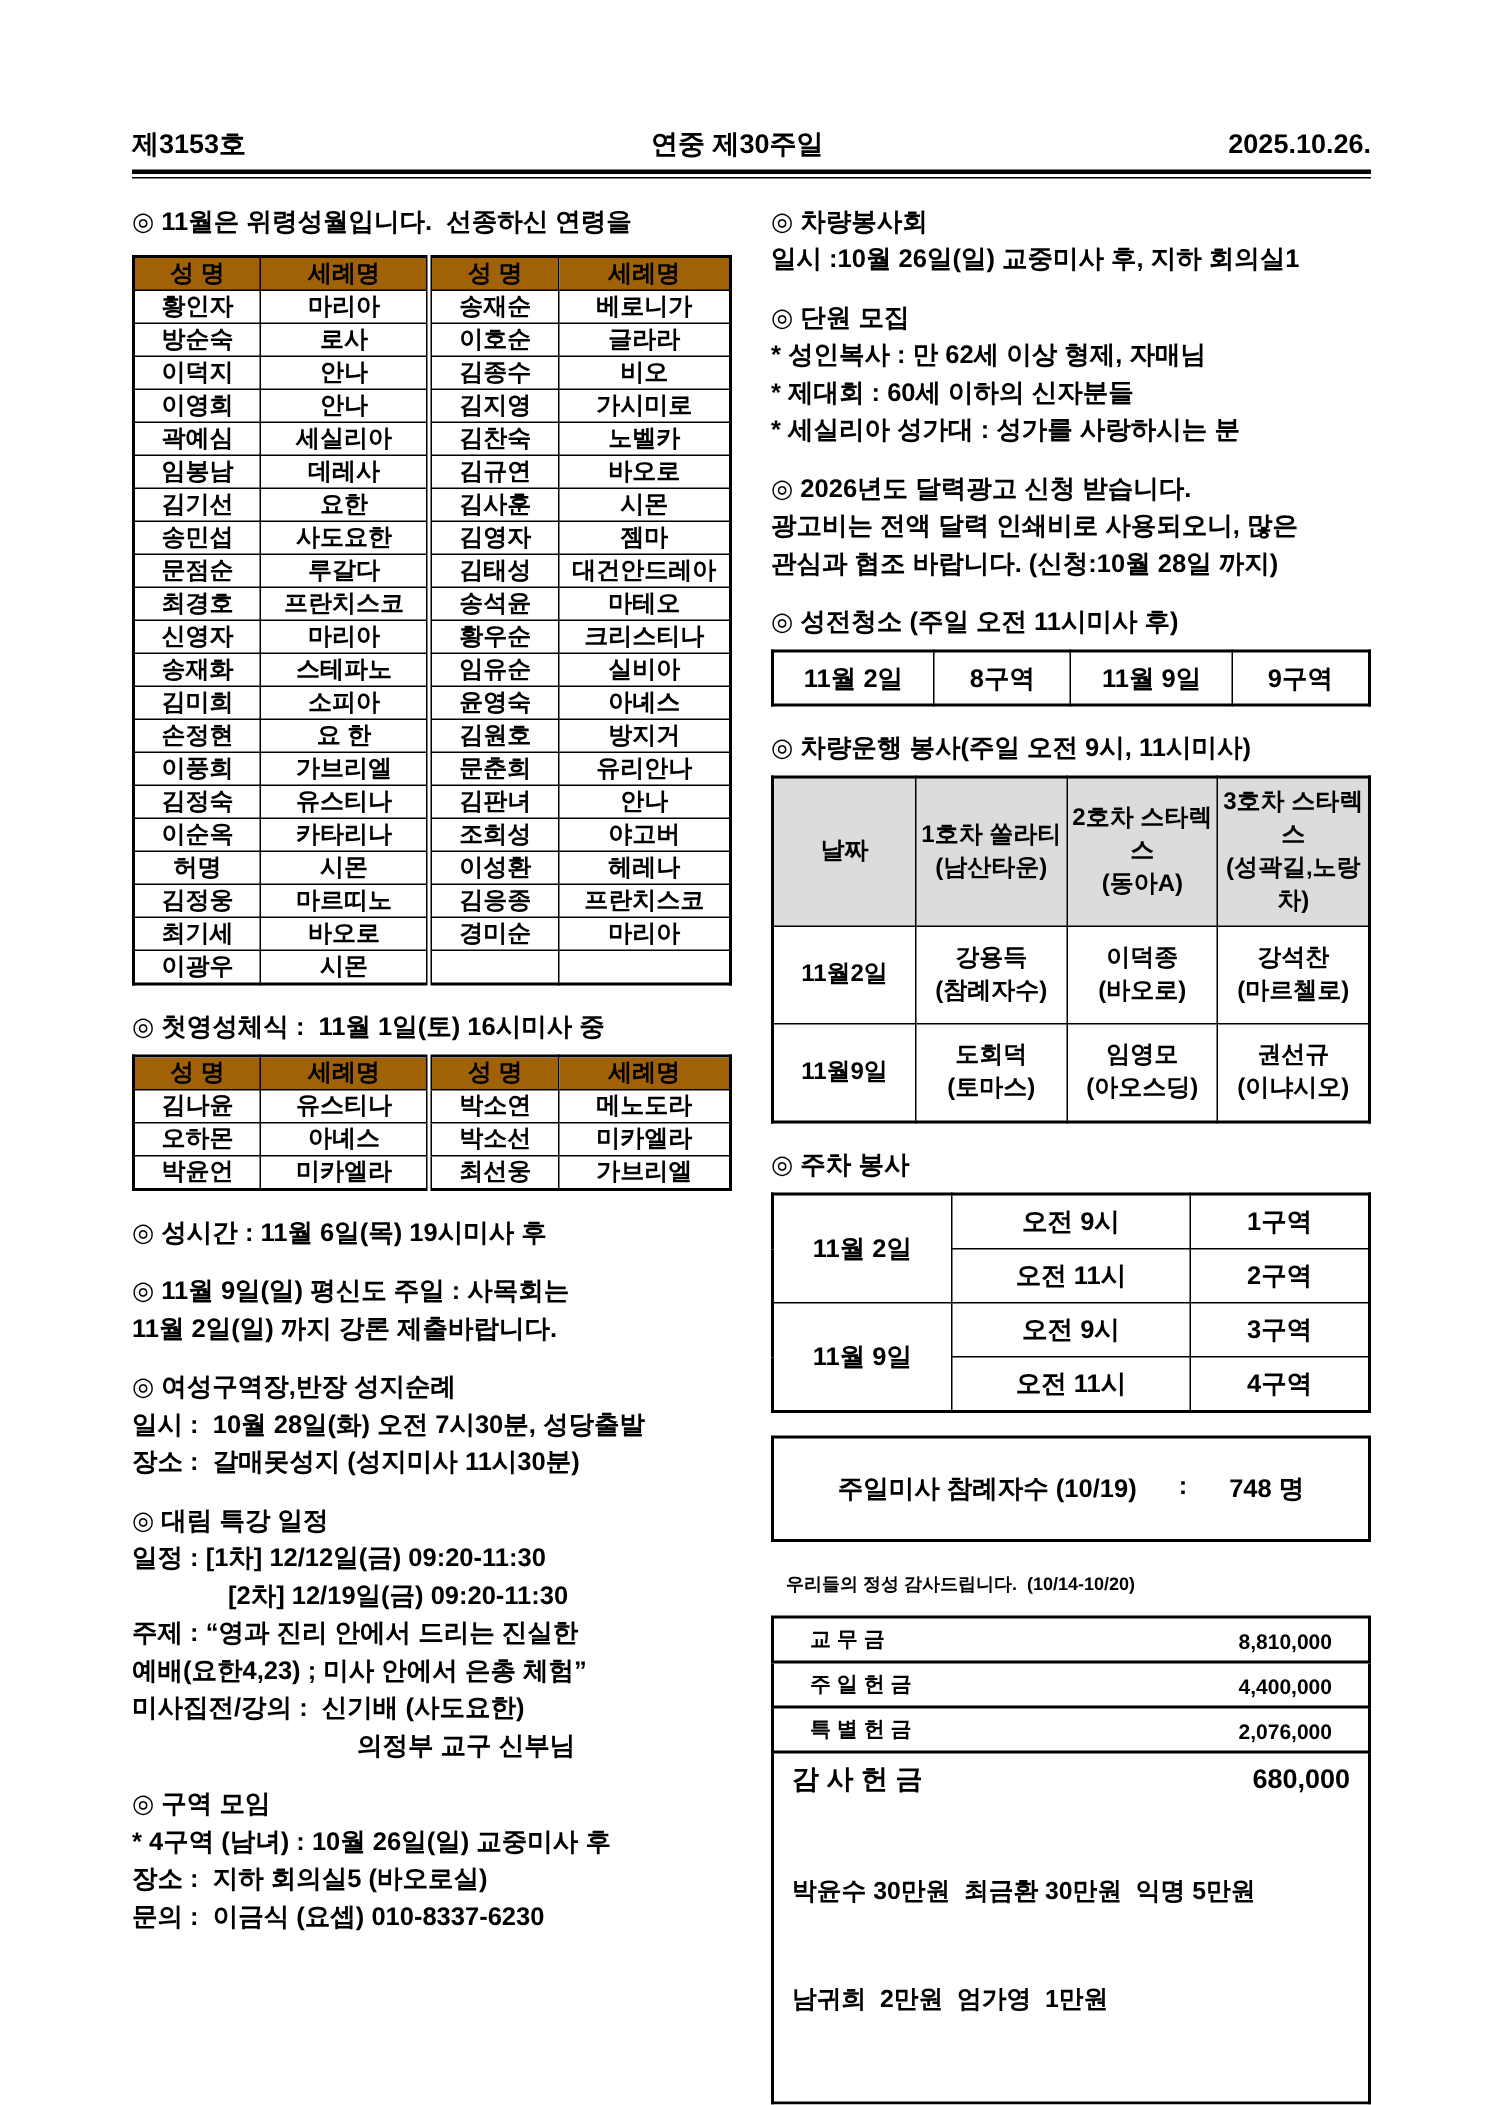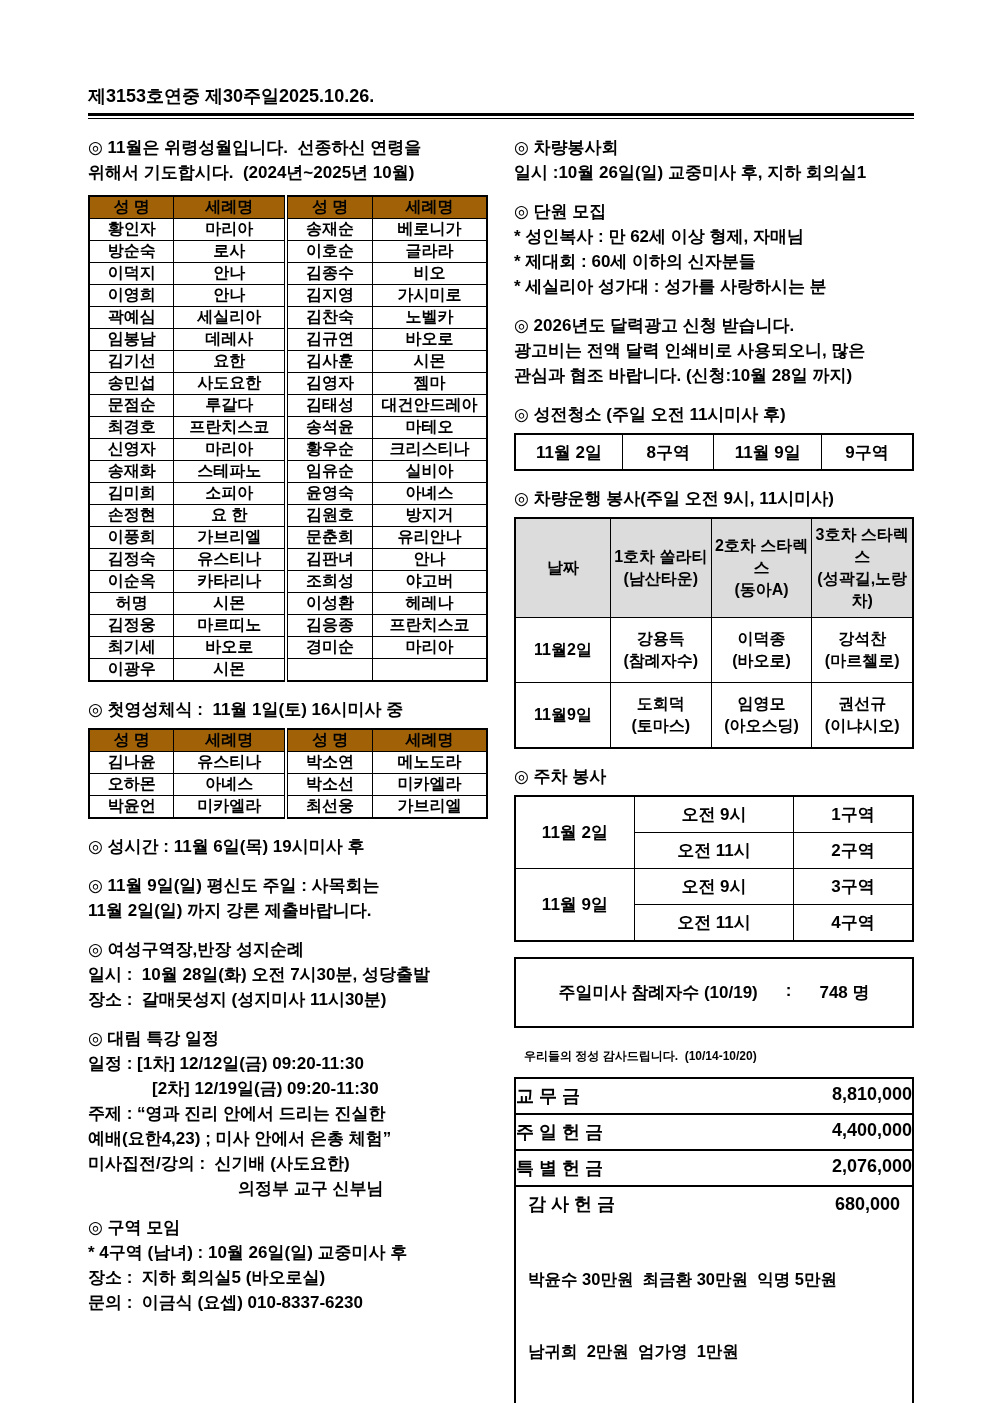--- a/index.html
+++ b/index.html
@@ -1,18 +1,18 @@
 <!DOCTYPE html>
 <html><head>
 <meta charset="utf-8">
 <style>
   html,body{margin:0;padding:0;background:#fff;color:#000;}
   body{font-family:"Liberation Sans","DejaVu Sans",sans-serif;font-weight:600;}
   .page{width:992px;height:1403px;box-sizing:border-box;position:relative;padding:84px 78px 0 88px;overflow:hidden;}
-  .header-bar{display:flex;align-items:baseline;font-size:18px;font-weight:700;}
+  .header-bar{display:flex;justify-content:space-between;align-items:baseline;font-size:18px;font-weight:700;}
   .rule{margin-top:5px;height:2px;border-top:3px solid #000;border-bottom:1px solid #000;margin-bottom:16px;}
   .columns{display:flex;gap:26px;}
   .col{width:400px;box-sizing:border-box;}
   section{margin-bottom:14px;}
   .ln{font-size:17px;line-height:25px;white-space:pre-wrap;}
   .sec-head{margin-bottom:6px;}
   .indent-a{padding-left:64px;}
   .indent-b{padding-left:150px;}
 
   table{border-collapse:collapse;width:100%;table-layout:fixed;}
@@ -28,21 +28,21 @@
   .shuttle-table th,.shuttle-table td{border:1px solid #000;padding:5px 2px;line-height:22px;font-weight:700;}
   .shuttle-table thead th{background:#dcdcdc;}
   .shuttle-table tbody td{padding:10px 2px;}
 
   .parking-table{border:2px solid #000;text-align:center;font-size:17px;margin-bottom:15px;}
   .parking-table td{border:1px solid #000;height:33px;font-weight:700;}
 
   .attendance-box{border:2px solid #000;display:flex;justify-content:center;gap:28px;padding:22px 0;font-size:17px;margin-bottom:16px;}
   .thanks-head{font-size:12px;margin:0 0 8px 10px;}
 
-  .off-row{display:flex;justify-content:space-between;align-items:flex-start;border:2px solid #000;border-top:none;padding:5px 0;font-size:18px;}
+  .off-row{display:flex;justify-content:space-between;align-items:flex-end;border:2px solid #000;border-top:none;padding:5px 24px;font-size:14px;}
   .off-first{border-top:2px solid #000;}
   .off-block{border:2px solid #000;border-top:none;padding:5px 12px 8px 12px;font-size:18px;margin-bottom:16px;}
   .off-inner{display:flex;justify-content:space-between;align-items:center;gap:24px;}
   .off-notes{font-size:16.5px;line-height:24px;margin-top:3px;white-space:pre-wrap;}
 </style>
 </head>
 <body>
 
 <div class="page">
 
@@ -52,21 +52,20 @@
     <span>2025.10.26.</span>
   </div>
   <div class="rule"></div>
 
   <div class="columns">
 
     <div class="col">
 
       <section style="margin-bottom:10px;">
         <div class="ln">◎ 11월은 위령성월입니다.  선종하신 연령을</div>
-        <div class="ln">위해서 기도합시다.  (2024년~2025년 10월)</div>
       </section>
 
       <table class="names-table">
         <colgroup>
             <col style="width:21.3%">
             <col style="width:28.3%">
             <col style="width:21.6%">
             <col style="width:28.8%">
           </colgroup>
         <thead>

